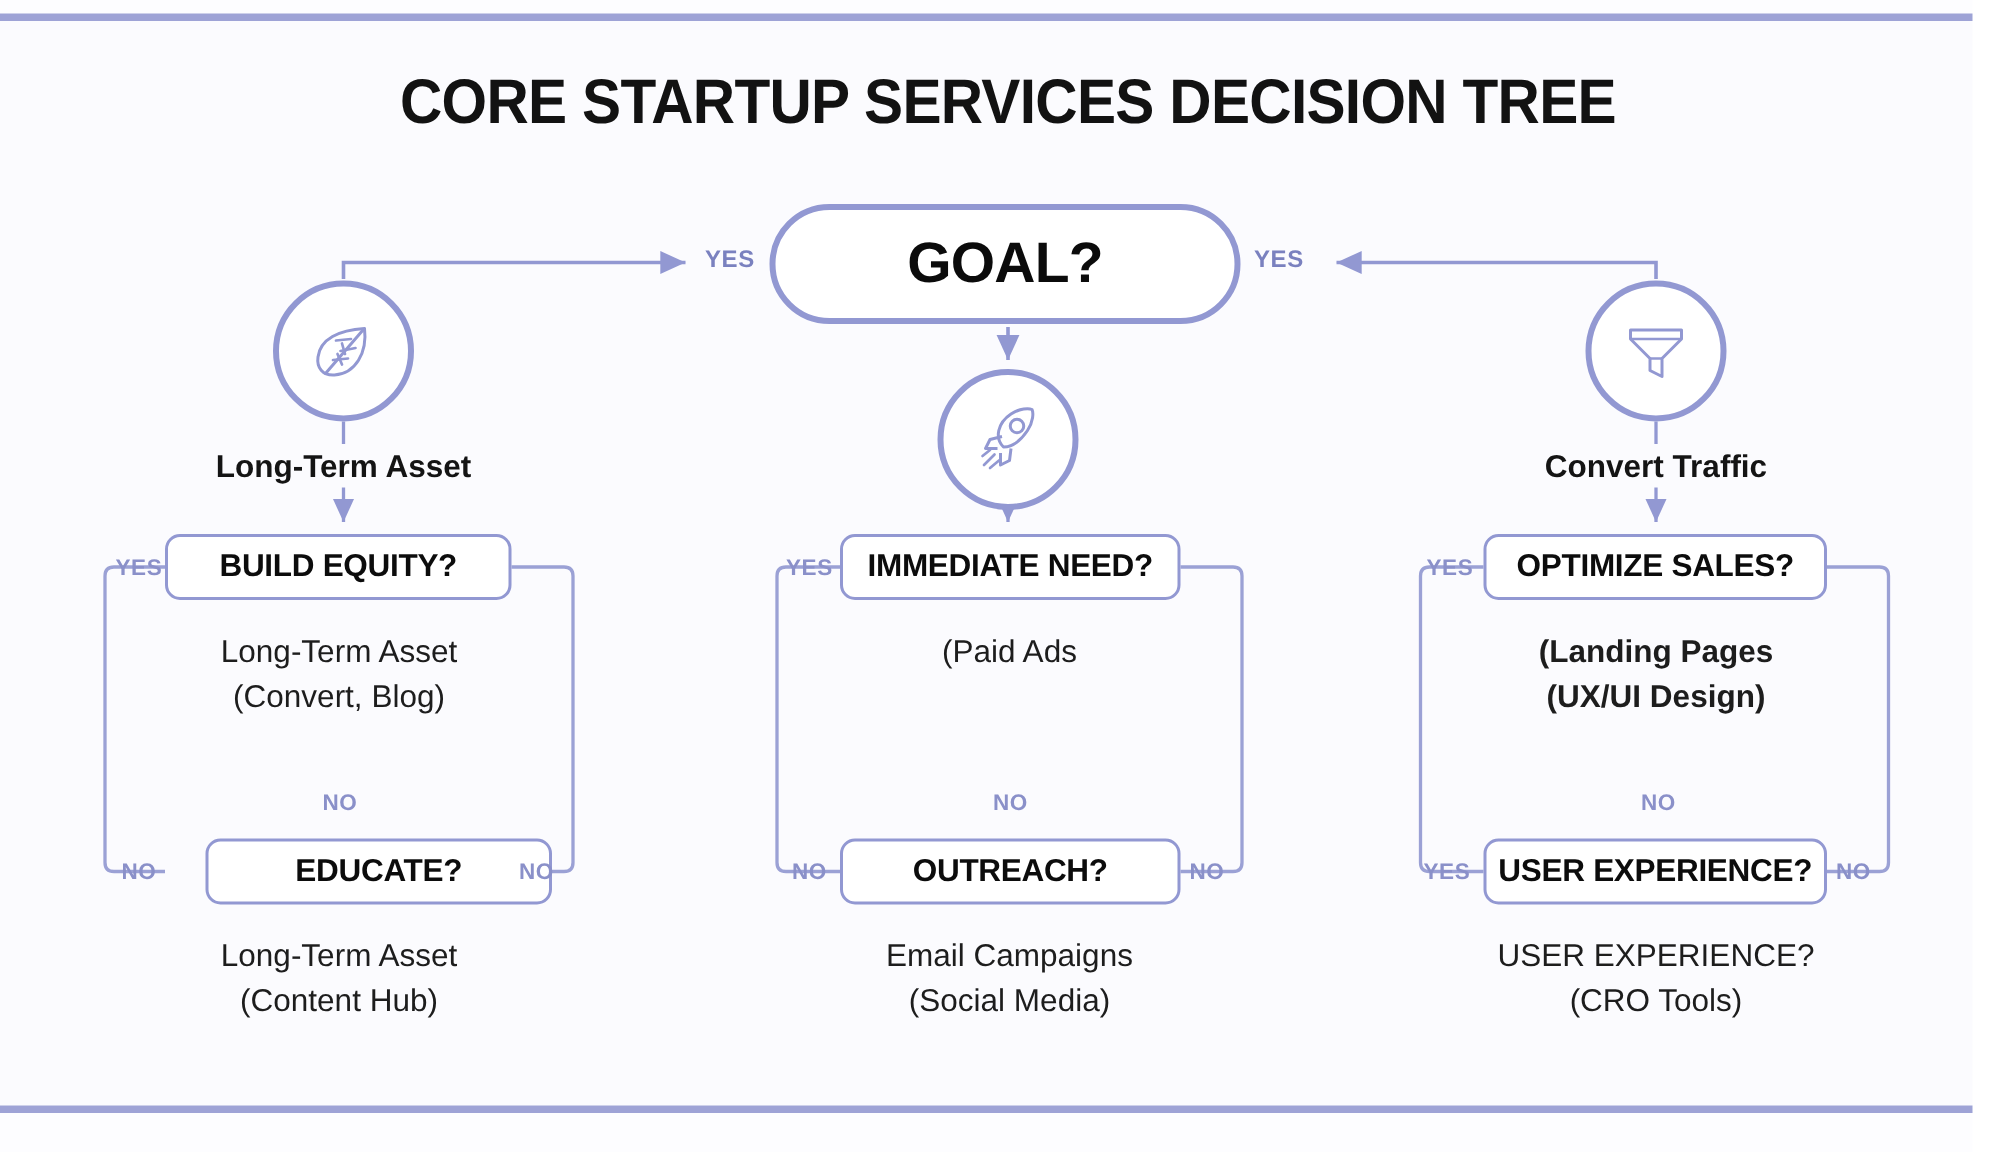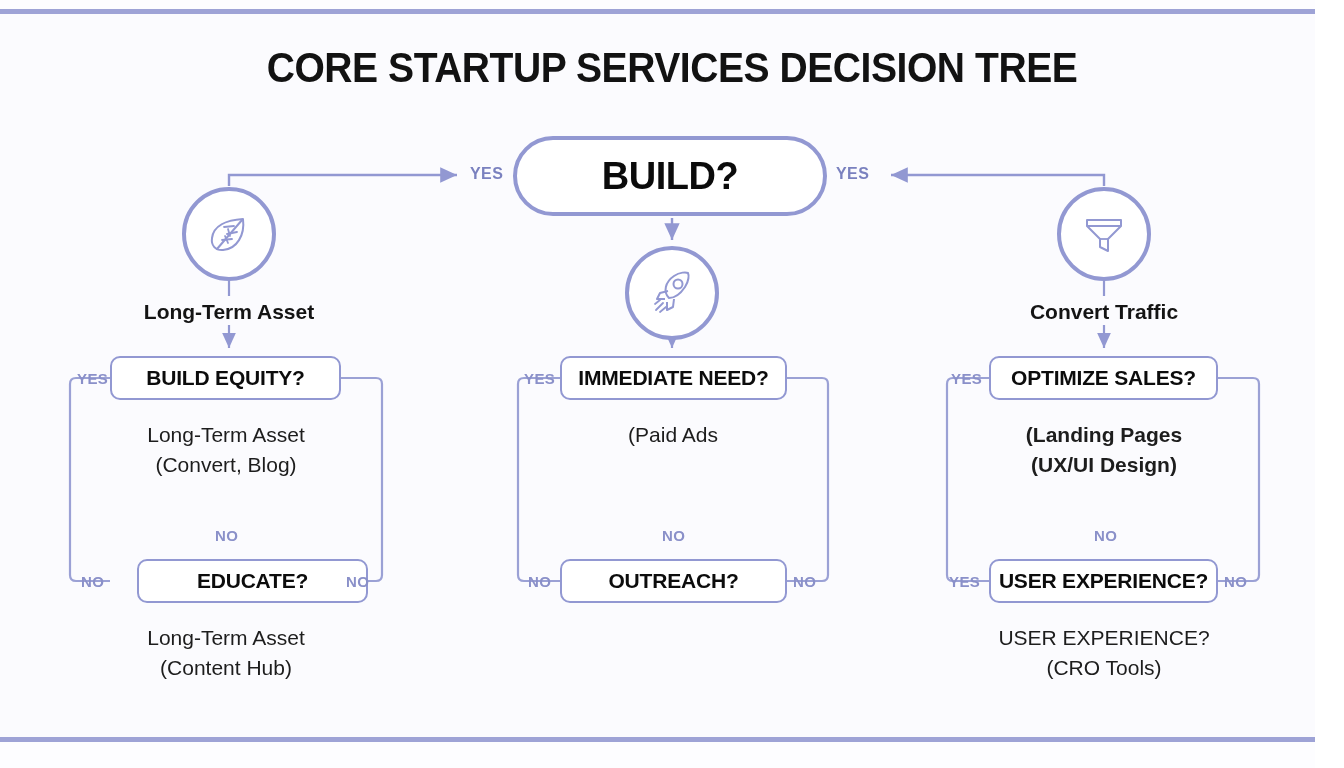--- a/index.html
+++ b/index.html
@@ -195,21 +195,21 @@
     <path d="M560,378 L524,378 Q518,378 518,384 L518,575 Q518,581 524,581 L560,581" stroke="#9ba1d5" stroke-width="2.2" fill="none"></path>
 
     <path d="M787,378 L822,378 Q828,378 828,384 L828,575 Q828,581 822,581 L787,581" stroke="#9ba1d5" stroke-width="2.2" fill="none"></path>
 
     <path d="M989,378 L953,378 Q947,378 947,384 L947,575 Q947,581 953,581 L989,581" stroke="#9ba1d5" stroke-width="2.2" fill="none"></path>
 
     <path d="M1218,378 L1253,378 Q1259,378 1259,384 L1259,575 Q1259,581 1253,581 L1218,581" stroke="#9ba1d5" stroke-width="2.2" fill="none"></path>
   </svg>
 
   <div class="goal-pill">
-    <span>BUILD?</span>
+    <span>GOAL?</span>
   </div>
   <div class="yes-flank left">YES</div>
   <div class="yes-flank right">YES</div>
 
   <div class="icon-circle" style="left:182px; top:187px;">
     <svg width="50" height="50" viewBox="0 0 50 50">
       <path d="M39,10 C41,26 33,40 19,41 C11,41.5 7,36 8,29 C9.5,17 22,11 39,10 Z" fill="none" stroke="#9298d2" stroke-width="2" stroke-linejoin="round"></path>
       <path d="M38,11 L13,40" fill="none" stroke="#9298d2" stroke-width="2" stroke-linecap="round"></path>
       <path d="M30,17 L20,18 M33,23 L23,25 M28,30 L18,31" fill="none" stroke="#9298d2" stroke-width="1.8" stroke-linecap="round"></path>
       <path d="M24,20 L26,27 M21,27 L24,34" fill="none" stroke="#9298d2" stroke-width="1.8" stroke-linecap="round"></path>
@@ -255,20 +255,24 @@
   <div class="body-text" style="left:508px; top:420px;">
     <div>(Paid Ads</div>
   </div>
   <div class="edge-label" style="left:662px; top:527px;">NO</div>
 
   <div class="dbox" style="left:560px; top:559px; width:227px;">
     <span>OUTREACH?</span>
   </div>
   <div class="edge-label" style="left:528px; top:573px;">NO</div>
   <div class="edge-label" style="left:793px; top:573px;">NO</div>
+  <div class="body-text" style="left:508px; top:623px;">
+    <div>Email Campaigns</div>
+    <div>(Social Media)</div>
+  </div>
 
   <div class="icon-circle" style="left:1057px; top:187px;">
     <svg width="50" height="50" viewBox="0 0 50 50">
       <path d="M8,11 L42,11 L42,17 L29,30 L29,42 L21,38 L21,30 L8,17 Z" fill="none" stroke="#9298d2" stroke-width="2" stroke-linejoin="round"></path>
       <path d="M8,17 L42,17" fill="none" stroke="#9298d2" stroke-width="1.8"></path>
       <path d="M21,30 L29,30" fill="none" stroke="#9298d2" stroke-width="1.8"></path>
     </svg>
   </div>
   <div class="branch-label" style="left:954px; top:300px;">Convert Traffic</div>
 

